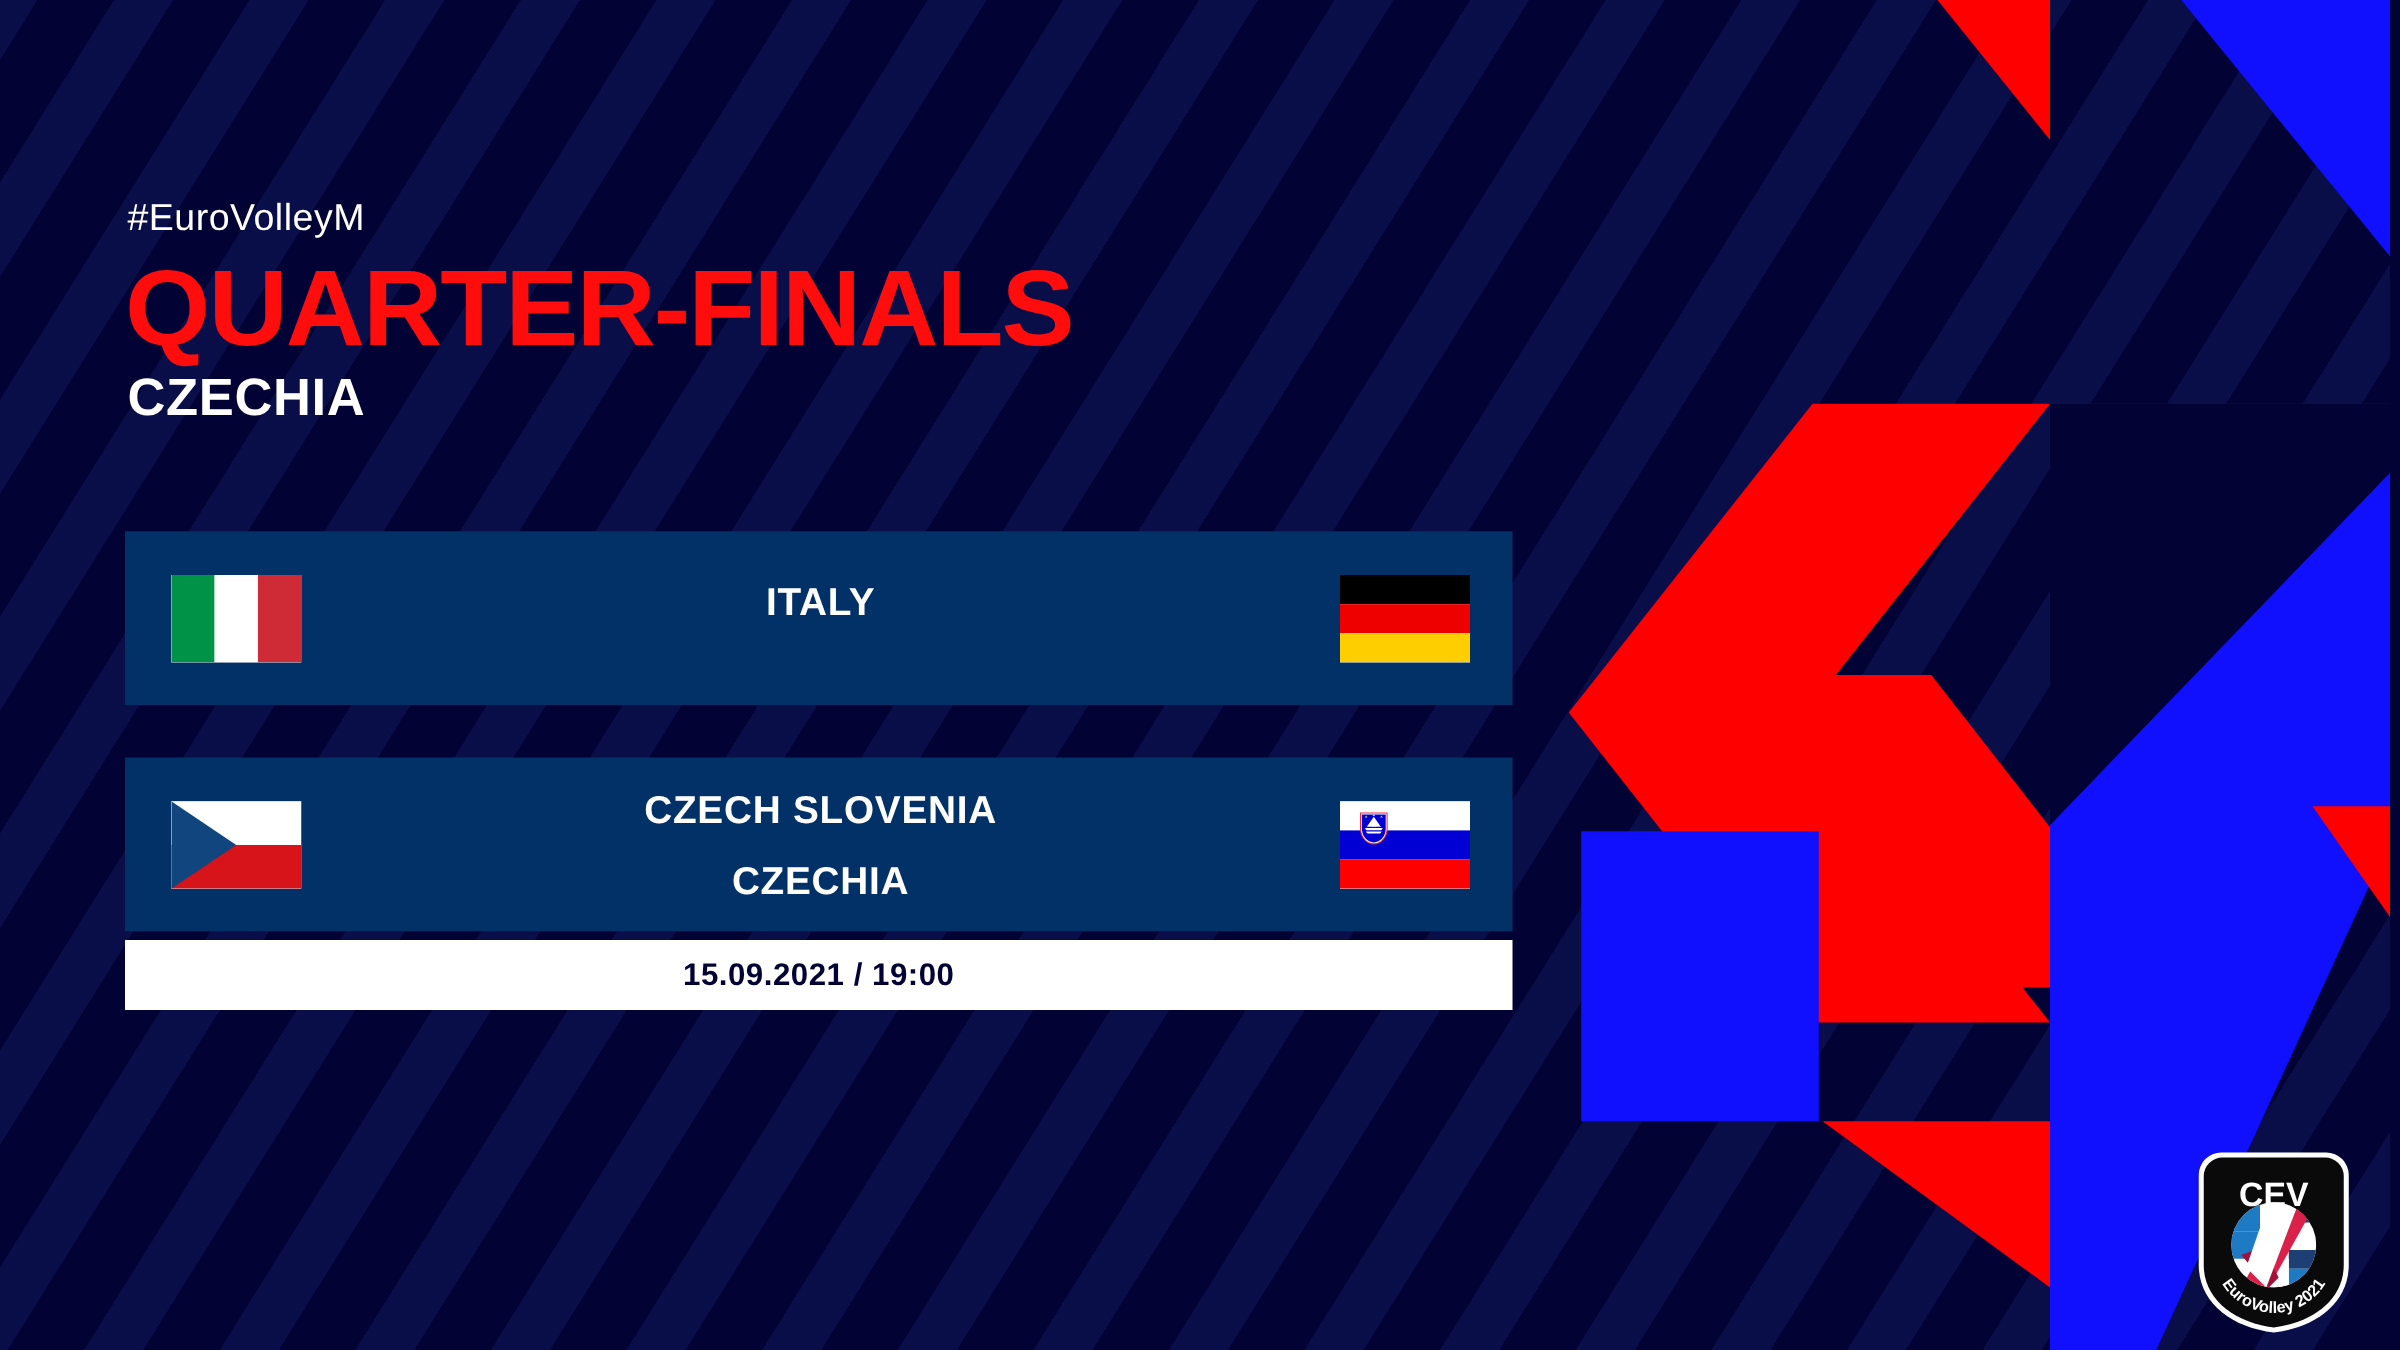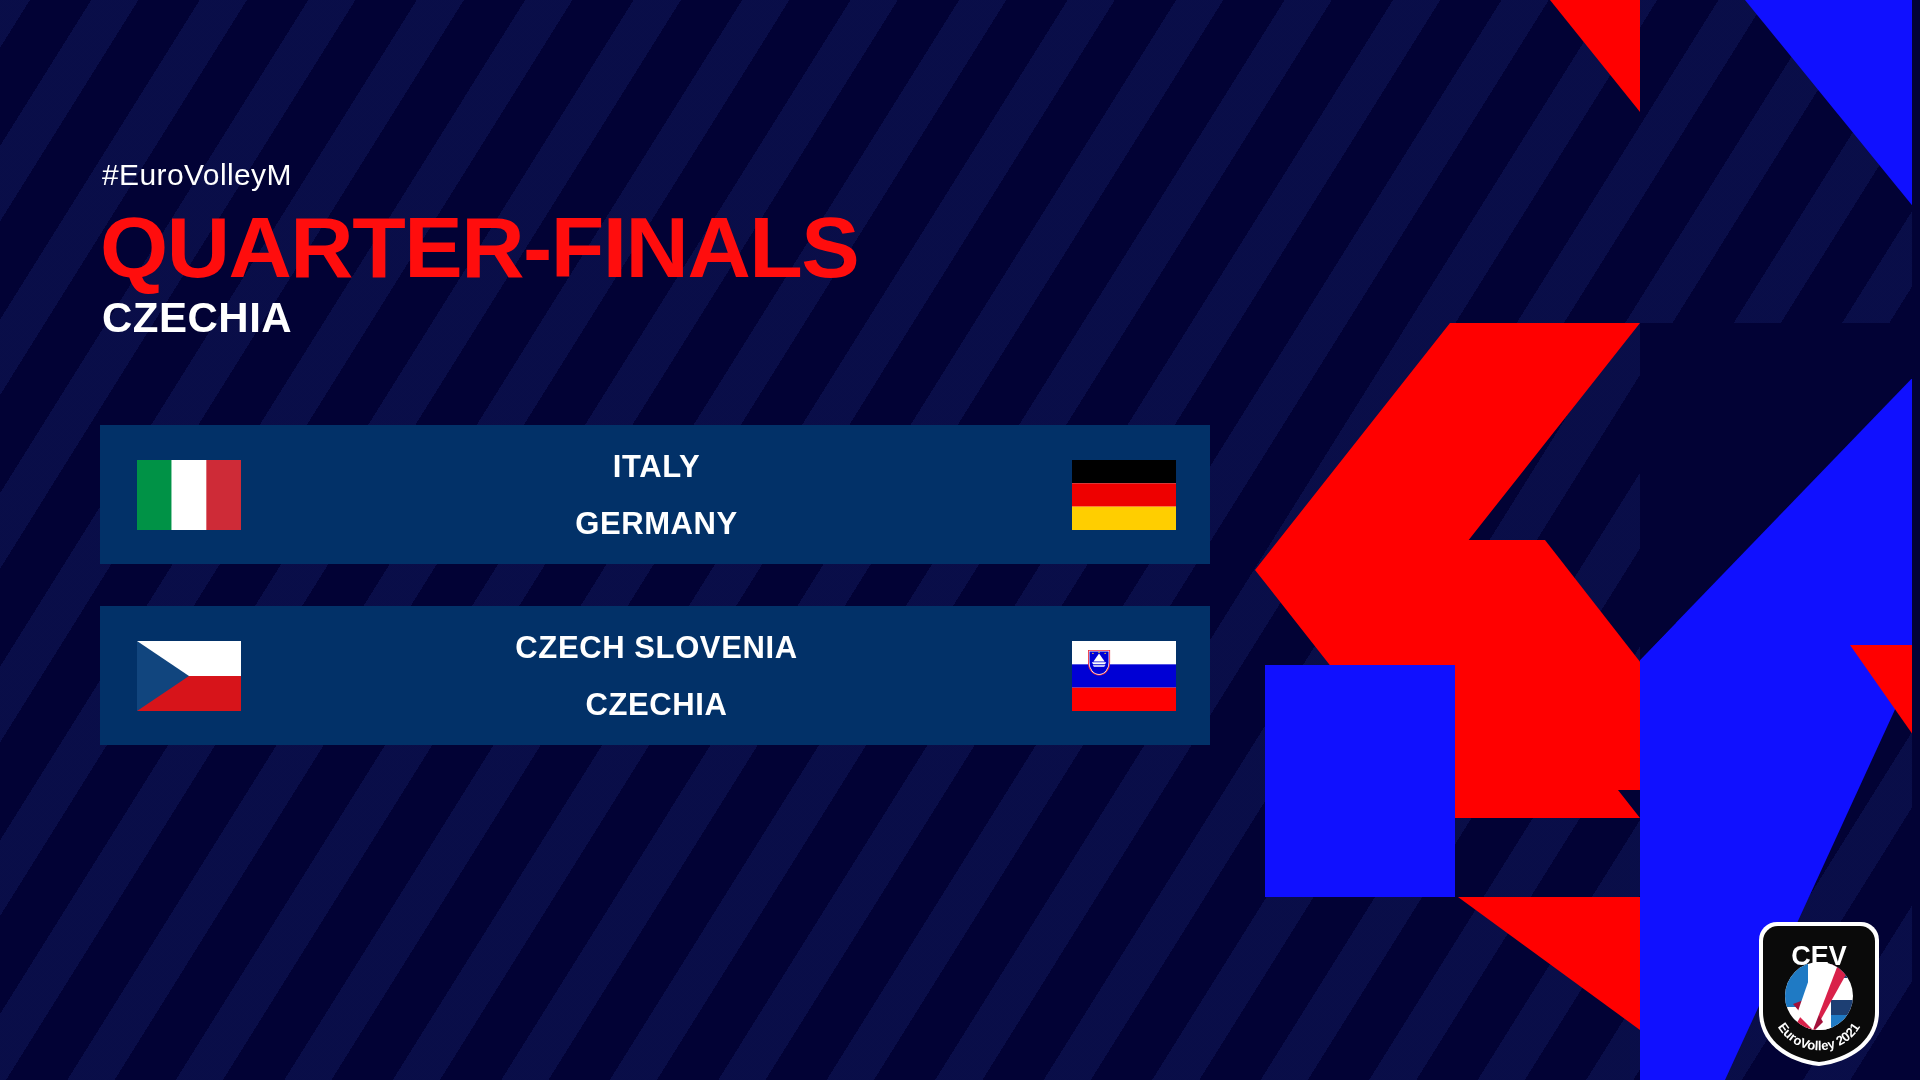--- a/index.html
+++ b/index.html
@@ -202,21 +202,20 @@
           <span class="flag">
             <svg width="104" height="70" viewBox="0 0 104 70" xmlns="http://www.w3.org/2000/svg">
               <rect x="0" y="0" width="34.67" height="70" fill="#009246"></rect>
               <rect x="34.67" y="0" width="34.66" height="70" fill="#FFFFFF"></rect>
               <rect x="69.33" y="0" width="34.67" height="70" fill="#CE2B37"></rect>
             </svg>
           </span>
         </div>
         <div class="teams">
           <span class="team-name first">ITALY</span>
-          <span class="team-name">GERMANY</span>
         </div>
         <div class="flag-slot right">
           <span class="flag">
             <svg width="104" height="70" viewBox="0 0 104 70" xmlns="http://www.w3.org/2000/svg">
               <rect x="0" y="0" width="104" height="23.33" fill="#000000"></rect>
               <rect x="0" y="23.33" width="104" height="23.33" fill="#EE0000"></rect>
               <rect x="0" y="46.66" width="104" height="23.34" fill="#FFCE00"></rect>
             </svg>
           </span>
         </div>
@@ -252,20 +251,23 @@
                 <polygon points="95,108 130,70 165,108 150,130 110,130" fill="#FFFFFF"></polygon>
                 <polygon points="45,145 215,145 200,168 60,168" fill="#FFFFFF"></polygon>
                 <polygon points="55,178 205,178 190,198 70,198" fill="#FFFFFF"></polygon>
                 <polygon points="58,28 70,48 46,48" fill="#FCD116"></polygon>
                 <polygon points="202,28 214,48 190,48" fill="#FCD116"></polygon>
                 <polygon points="130,12 142,32 118,32" fill="#FCD116"></polygon>
               </g>
             </svg>
           </span>
         </div>
+      </div>
+      <div class="date-bar">
+        <span class="date-text">15.09.2021 / 19:00</span>
       </div>
     </div>
 
   </div>
 
   <div class="cev-logo">
     <svg width="132" height="152" viewBox="0 0 132 152" xmlns="http://www.w3.org/2000/svg">
       <defs>
         <path id="arcpath" d="M 20 98 A 48 48 0 0 0 112 98" fill="none"></path>
         <clipPath id="emblemClip">

